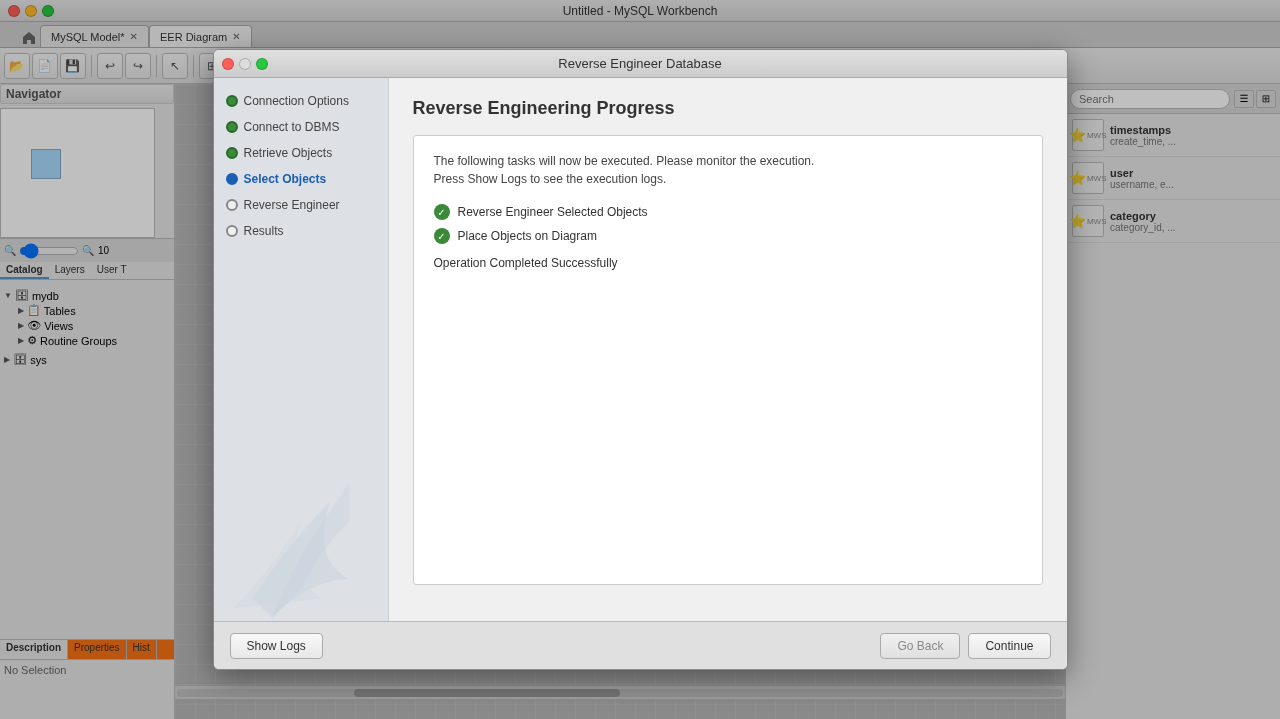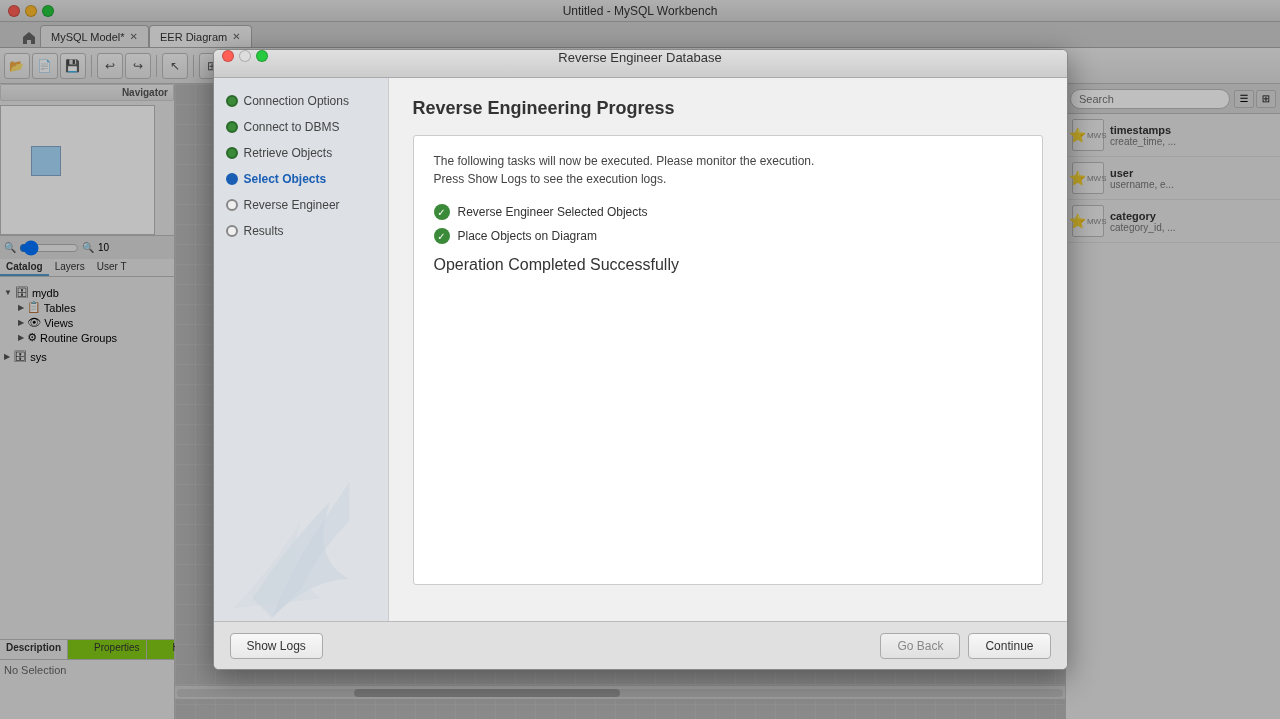--- a/index.html
+++ b/index.html
@@ -116,28 +116,28 @@
 
     
     .left-sidebar {
       width: 175px;
       background: #e8e8e8;
       border-right: 1px solid #bbb;
       display: flex;
       flex-direction: column;
     }
     .navigator-label {
-      font-size: 10px;
+      font-size: 12px;
       font-weight: bold;
       color: #555;
       background: linear-gradient(to bottom, #f0f0f0, #e0e0e0);
       padding: 2px 5px;
       border: 1px solid #ccc;
       border-radius: 2px;
-      text-align: right;
+      text-align: left;
     }
     .mini-canvas {
       width: 155px;
       height: 130px;
       background: white;
       border: 1px solid #bbb;
       margin-top: 4px;
       position: relative;
     }
     .mini-canvas-obj {
@@ -187,23 +187,22 @@
     .tree-toggle { font-size: 8px; color: #555; cursor: pointer; }
 
     
     .bottom-info {
       height: 80px;
       border-top: 1px solid #bbb;
     }
     .bottom-tabs {
       display: flex;
       height: 20px;
-      background: #84cc16;
+      background: #f97316;
       border-bottom: 1px solid #bbb;
-      gap: 20px;
     }
     .bottom-tab {
       font-size: 10px;
       padding: 2px 6px;
       cursor: pointer;
       color: #333;
       border-right: 1px solid #bbb;
     }
     .bottom-tab.active {
       background: #e8e8e8;
@@ -310,21 +309,21 @@
       background: #f0f0f0;
       border: 1px solid #888;
       border-radius: 6px;
       box-shadow: 0 8px 30px rgba(0,0,0,0.4);
       overflow: hidden;
       position: relative;
     }
     .modal-titlebar {
       height: 28px;
       background: linear-gradient(to bottom, #e0e0e0, #cccccc);
-      display: flex; align-items: flex-start; justify-content: center;
+      display: flex; align-items: center; justify-content: center;
       border-bottom: 1px solid #aaa;
       position: relative;
     }
     .modal-title {
       font-size: 13px;
       font-weight: 500;
       color: #333;
     }
     .modal-window-controls {
       position: absolute;
@@ -424,21 +423,21 @@
     .check-icon {
       width: 16px; height: 16px;
       background: #3a8a3a;
       border-radius: 50%;
       display: flex; align-items: center; justify-content: center;
       color: white;
       font-size: 10px;
       flex-shrink: 0;
     }
     .completed-text {
-      font-size: 16px;
+      font-size: 12px;
       color: #333;
       margin-top: 12px;
     }
 
     
     .modal-footer {
       height: 48px;
       background: #e0e0e0;
       border-top: 1px solid #bbb;
       display: flex;

